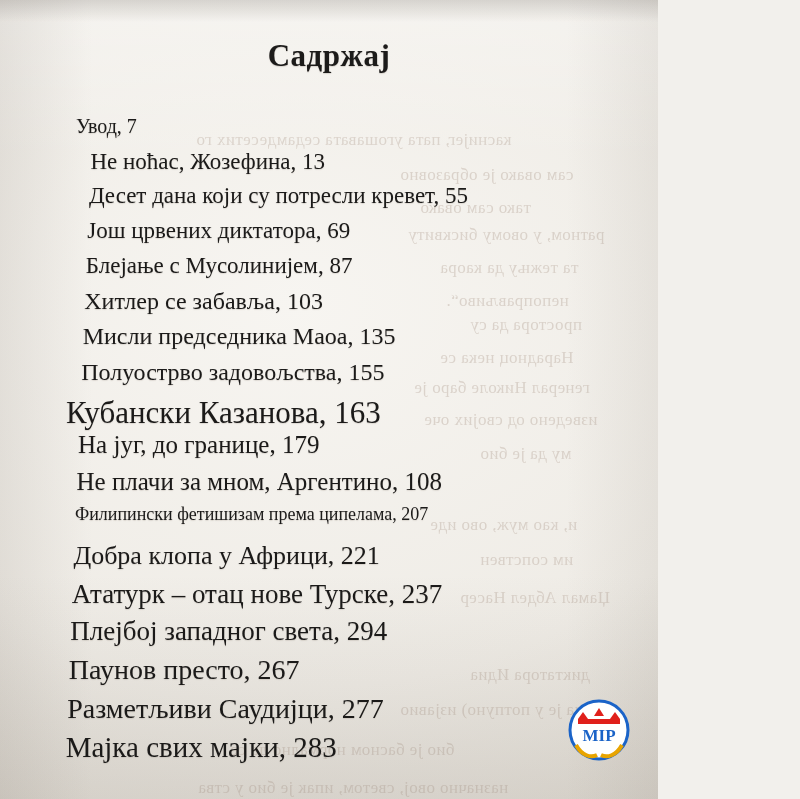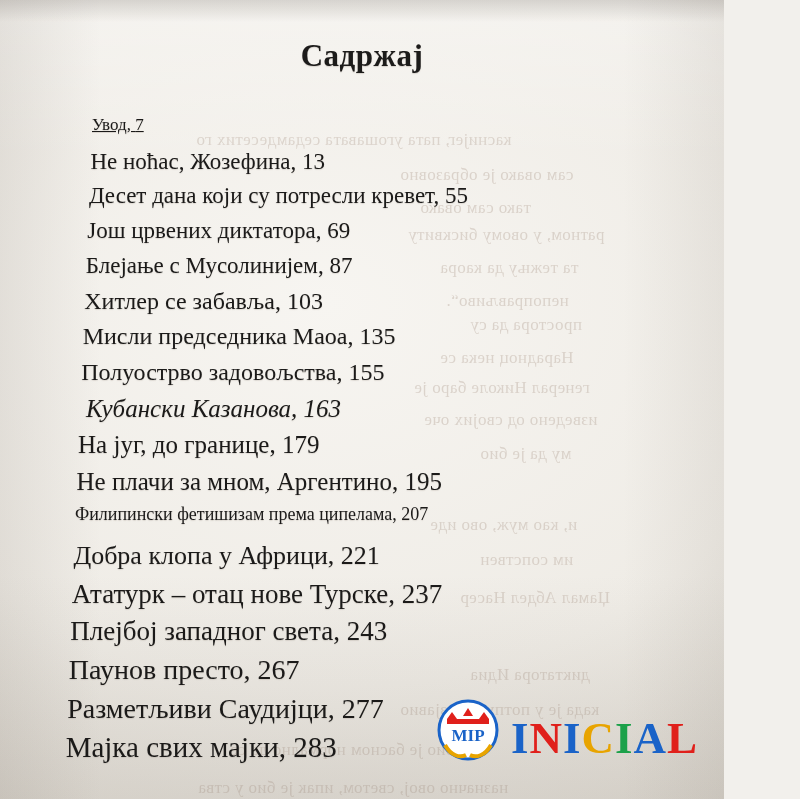--- a/index.html
+++ b/index.html
@@ -9,21 +9,21 @@
   body {
     width: 800px;
     height: 799px;
     overflow: hidden;
     background: #f2f0ec;
     font-family: "Liberation Serif", "DejaVu Serif", serif;
   }
 
   #page {
     position: relative;
-    width: 724px;
+    width: 658px;
     height: 799px;
     background:
       radial-gradient(ellipse 900px 700px at 45% 38%, #f7f5f1 0%, #efece6 55%, #e4e0d8 85%, #d8d3ca 100%);
     overflow: hidden;
   }
 
   
   .bleed {
     position: absolute;
     left: 0;
@@ -144,49 +144,48 @@
       <div class="bl" style="left: 230px; top: 730px;">био је басном нормално да се</div>
       <div class="bl" style="left: 198px; top: 768px;">назначно овој, светом, ипак је био у ства</div>
     </div>
 
   <div class="vignette"></div>
   <div class="shadow-top"></div>
 
   <div class="title">Садржај</div>
 
   <ul class="toc" id="toc-list">
-      <li class="toc-item" style="position: absolute; font-size: 17px; top: 0px; left: 92px; text-decoration: underline;"><span>Увод</span><span>, </span><span>7</span></li>
+      <li class="toc-item" style="position: absolute; font-size: 20px; top: 0px; left: 76px;"><span>Увод</span><span>, </span><span>7</span></li>
       <li class="toc-item" style="position: absolute; font-size: 23px; top: 34.07px; left: 90.45px;"><span>Не ноћас, Жозефина</span><span>, </span><span>13</span></li>
       <li class="toc-item" style="position: absolute; font-size: 23px; top: 68.39px; left: 88.9px;"><span>Десет дана који су потресли кревет</span><span>, </span><span>55</span></li>
       <li class="toc-item" style="position: absolute; font-size: 23px; top: 102.96px; left: 87.35px;"><span>Још црвених диктатора</span><span>, </span><span>69</span></li>
       <li class="toc-item" style="position: absolute; font-size: 23px; top: 137.78px; left: 85.8px;"><span>Блејање с Мусолинијем</span><span>, </span><span>87</span></li>
       <li class="toc-item" style="position: absolute; font-size: 24px; top: 172.85px; left: 84.25px; text-align: center;"><span>Хитлер се забавља</span><span>, </span><span>103</span></li>
       <li class="toc-item" style="position: absolute; font-size: 24px; top: 208.26px; left: 82.7px;"><span>Мисли председника Маоа</span><span>, </span><span>135</span></li>
       <li class="toc-item" style="position: absolute; font-size: 24px; top: 243.92px; left: 81.15px;"><span>Полуострво задовољства</span><span>, </span><span>155</span></li>
-      <li class="toc-item" style="position: absolute; font-size: 25px; top: 279.83px; left: 86px; font-style: italic;"><span>Кубански Казанова</span><span>, </span><span>163</span></li>
+      <li class="toc-item" style="position: absolute; font-size: 31px; top: 279.83px; left: 66px;"><span>Кубански Казанова</span><span>, </span><span>163</span></li>
       <li class="toc-item" style="position: absolute; font-size: 25px; top: 316.08px; left: 78.05px;"><span>На југ, до границе</span><span>, </span><span>179</span></li>
-      <li class="toc-item" style="position: absolute; font-size: 25px; top: 352.58px; left: 76.5px;"><span>Не плачи за мном, Аргентино</span><span>, </span><span>195</span></li>
+      <li class="toc-item" style="position: absolute; font-size: 25px; top: 352.58px; left: 76.5px;"><span>Не плачи за мном, Аргентино</span><span>, </span><span>108</span></li>
       <li class="toc-item" style="position: absolute; font-size: 18px; top: 389.33px; left: 74.95px;"><span>Филипински фетишизам према ципелама</span><span>, </span><span>207</span></li>
       <li class="toc-item" style="position: absolute; font-size: 26px; top: 426.42px; left: 73.4px;"><span>Добра клопа у Африци</span><span>, </span><span>221</span></li>
       <li class="toc-item" style="position: absolute; font-size: 27px; top: 463.76px; left: 71.85px; text-align: right;"><span>Ататурк – отац нове Турске</span><span>, </span><span>237</span></li>
-      <li class="toc-item" style="position: absolute; font-size: 27px; top: 501.44px; left: 70.3px;"><span>Плејбој западног света</span><span>, </span><span>243</span></li>
+      <li class="toc-item" style="position: absolute; font-size: 27px; top: 501.44px; left: 70.3px;"><span>Плејбој западног света</span><span>, </span><span>294</span></li>
       <li class="toc-item" style="position: absolute; font-size: 28px; top: 539.37px; left: 68.75px; text-align: center;"><span>Паунов престо</span><span>, </span><span>267</span></li>
       <li class="toc-item" style="position: absolute; font-size: 28px; top: 577.64px; left: 67.2px;"><span>Разметљиви Саудијци</span><span>, </span><span>277</span></li>
       <li class="toc-item" style="position: absolute; font-size: 29px; top: 616.16px; left: 65.65px;"><span>Мајка свих мајки</span><span>, </span><span>283</span></li>
     </ul>
 
   <div class="logo">
     <div class="logo-badge">
       <svg width="66" height="62" viewBox="0 0 66 62" xmlns="http://www.w3.org/2000/svg">
         <circle cx="33" cy="31" r="29" fill="#ffffff" stroke="#1a63c8" stroke-width="3"></circle>
         <path d="M12 20 L17 13 L22 20 Z" fill="#e0201b"></path>
         <path d="M28 17 L33 9 L38 17 Z" fill="#e0201b"></path>
         <path d="M44 20 L49 13 L54 20 Z" fill="#e0201b"></path>
         <rect x="12" y="20" width="42" height="5" fill="#e0201b"></rect>
         <text x="33" y="42" text-anchor="middle" font-family="Liberation Serif, serif" font-size="17" font-weight="bold" fill="#1a63c8">MIP</text>
         <path d="M10 46 C16 57, 25 59, 31 56" stroke="#e8a400" stroke-width="4" fill="none"></path>
         <path d="M56 46 C50 57, 41 59, 35 56" stroke="#e8a400" stroke-width="4" fill="none"></path>
       </svg>
     </div>
-    <div class="logo-word" id="logo-word"><span>I</span><span>N</span><span>I</span><span>C</span><span>I</span><span>A</span><span>L</span></div>
   </div>
 
 </div>
 
 </body></html>

